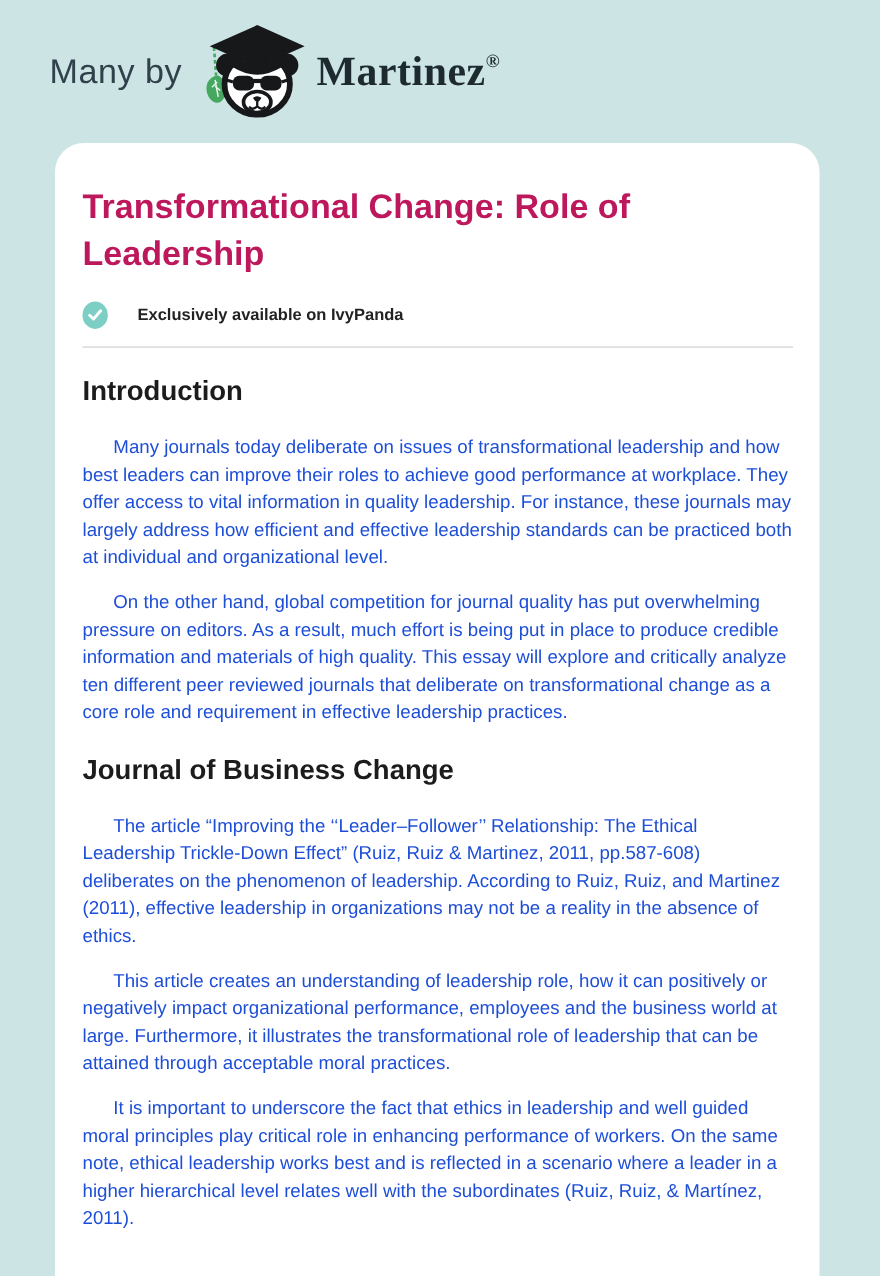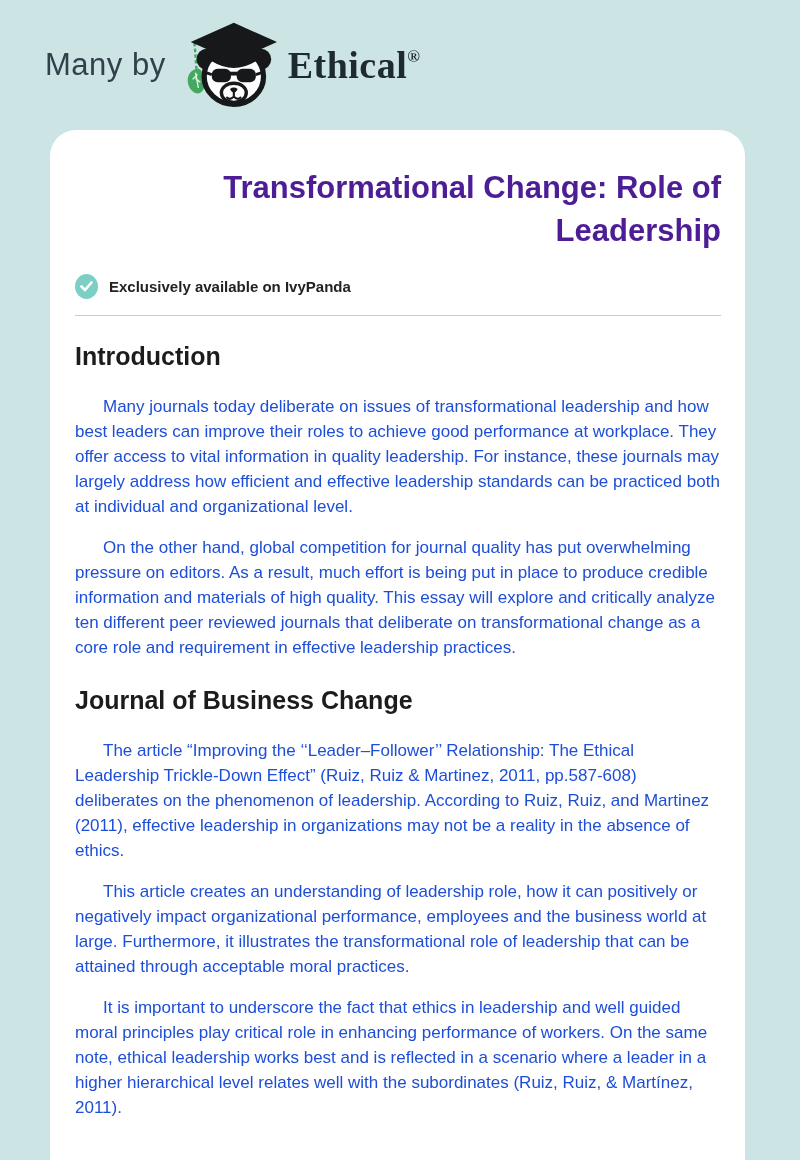--- a/index.html
+++ b/index.html
@@ -49,28 +49,28 @@
     margin: 0 55px 0 50px;
     background: #ffffff;
     border-radius: 26px;
     padding: 36px 24px 48px 25px;
     min-height: 980px;
   }
   .essay-title {
     font-size: 31px;
     line-height: 43px;
     font-weight: bold;
-    color: #4c1d95;
+    color: #be185d;
     margin-bottom: 22px;
-    text-align: right;
   }
   .badge-row {
     display: flex;
     align-items: center;
     margin-bottom: 16px;
+    gap: 16px;
   }
   .badge-circle {
     width: 23px;
     height: 25px;
     border-radius: 50%;
     background: #7dcec5;
     display: flex;
     align-items: center;
     justify-content: center;
     flex: 0 0 auto;
@@ -128,21 +128,21 @@
       <rect x="48" y="55" width="12" height="4" fill="#16181a"></rect>
       <path d="M31 58 L25 56 M77 58 L83 56" stroke="#16181a" stroke-width="3"></path>
 
       <ellipse cx="54" cy="77" rx="13" ry="10" fill="#ffffff" stroke="#16181a" stroke-width="3.5"></ellipse>
       <path d="M50 73 Q54 70 58 73 Q56 77 54 77 Q52 77 50 73 Z" fill="#16181a"></path>
       <path d="M54 77 L54 81 M54 81 Q50 85 47 82 M54 81 Q58 85 61 82" stroke="#16181a" stroke-width="2.2" fill="none" stroke-linecap="round"></path>
     </svg>
   </span>
 
   <span>
-    <span class="brand-name">Ethical</span><span class="brand-reg">®</span>
+    <span class="brand-name">Martinez</span><span class="brand-reg">®</span>
   </span>
 </header>
 
 <main class="essay-card">
 
   <h1 class="essay-title">Transformational Change: Role of Leadership</h1>
 
   <div class="badge-row">
     <span class="badge-circle">
       <svg width="13" height="11" viewBox="0 0 13 11" aria-hidden="true">

